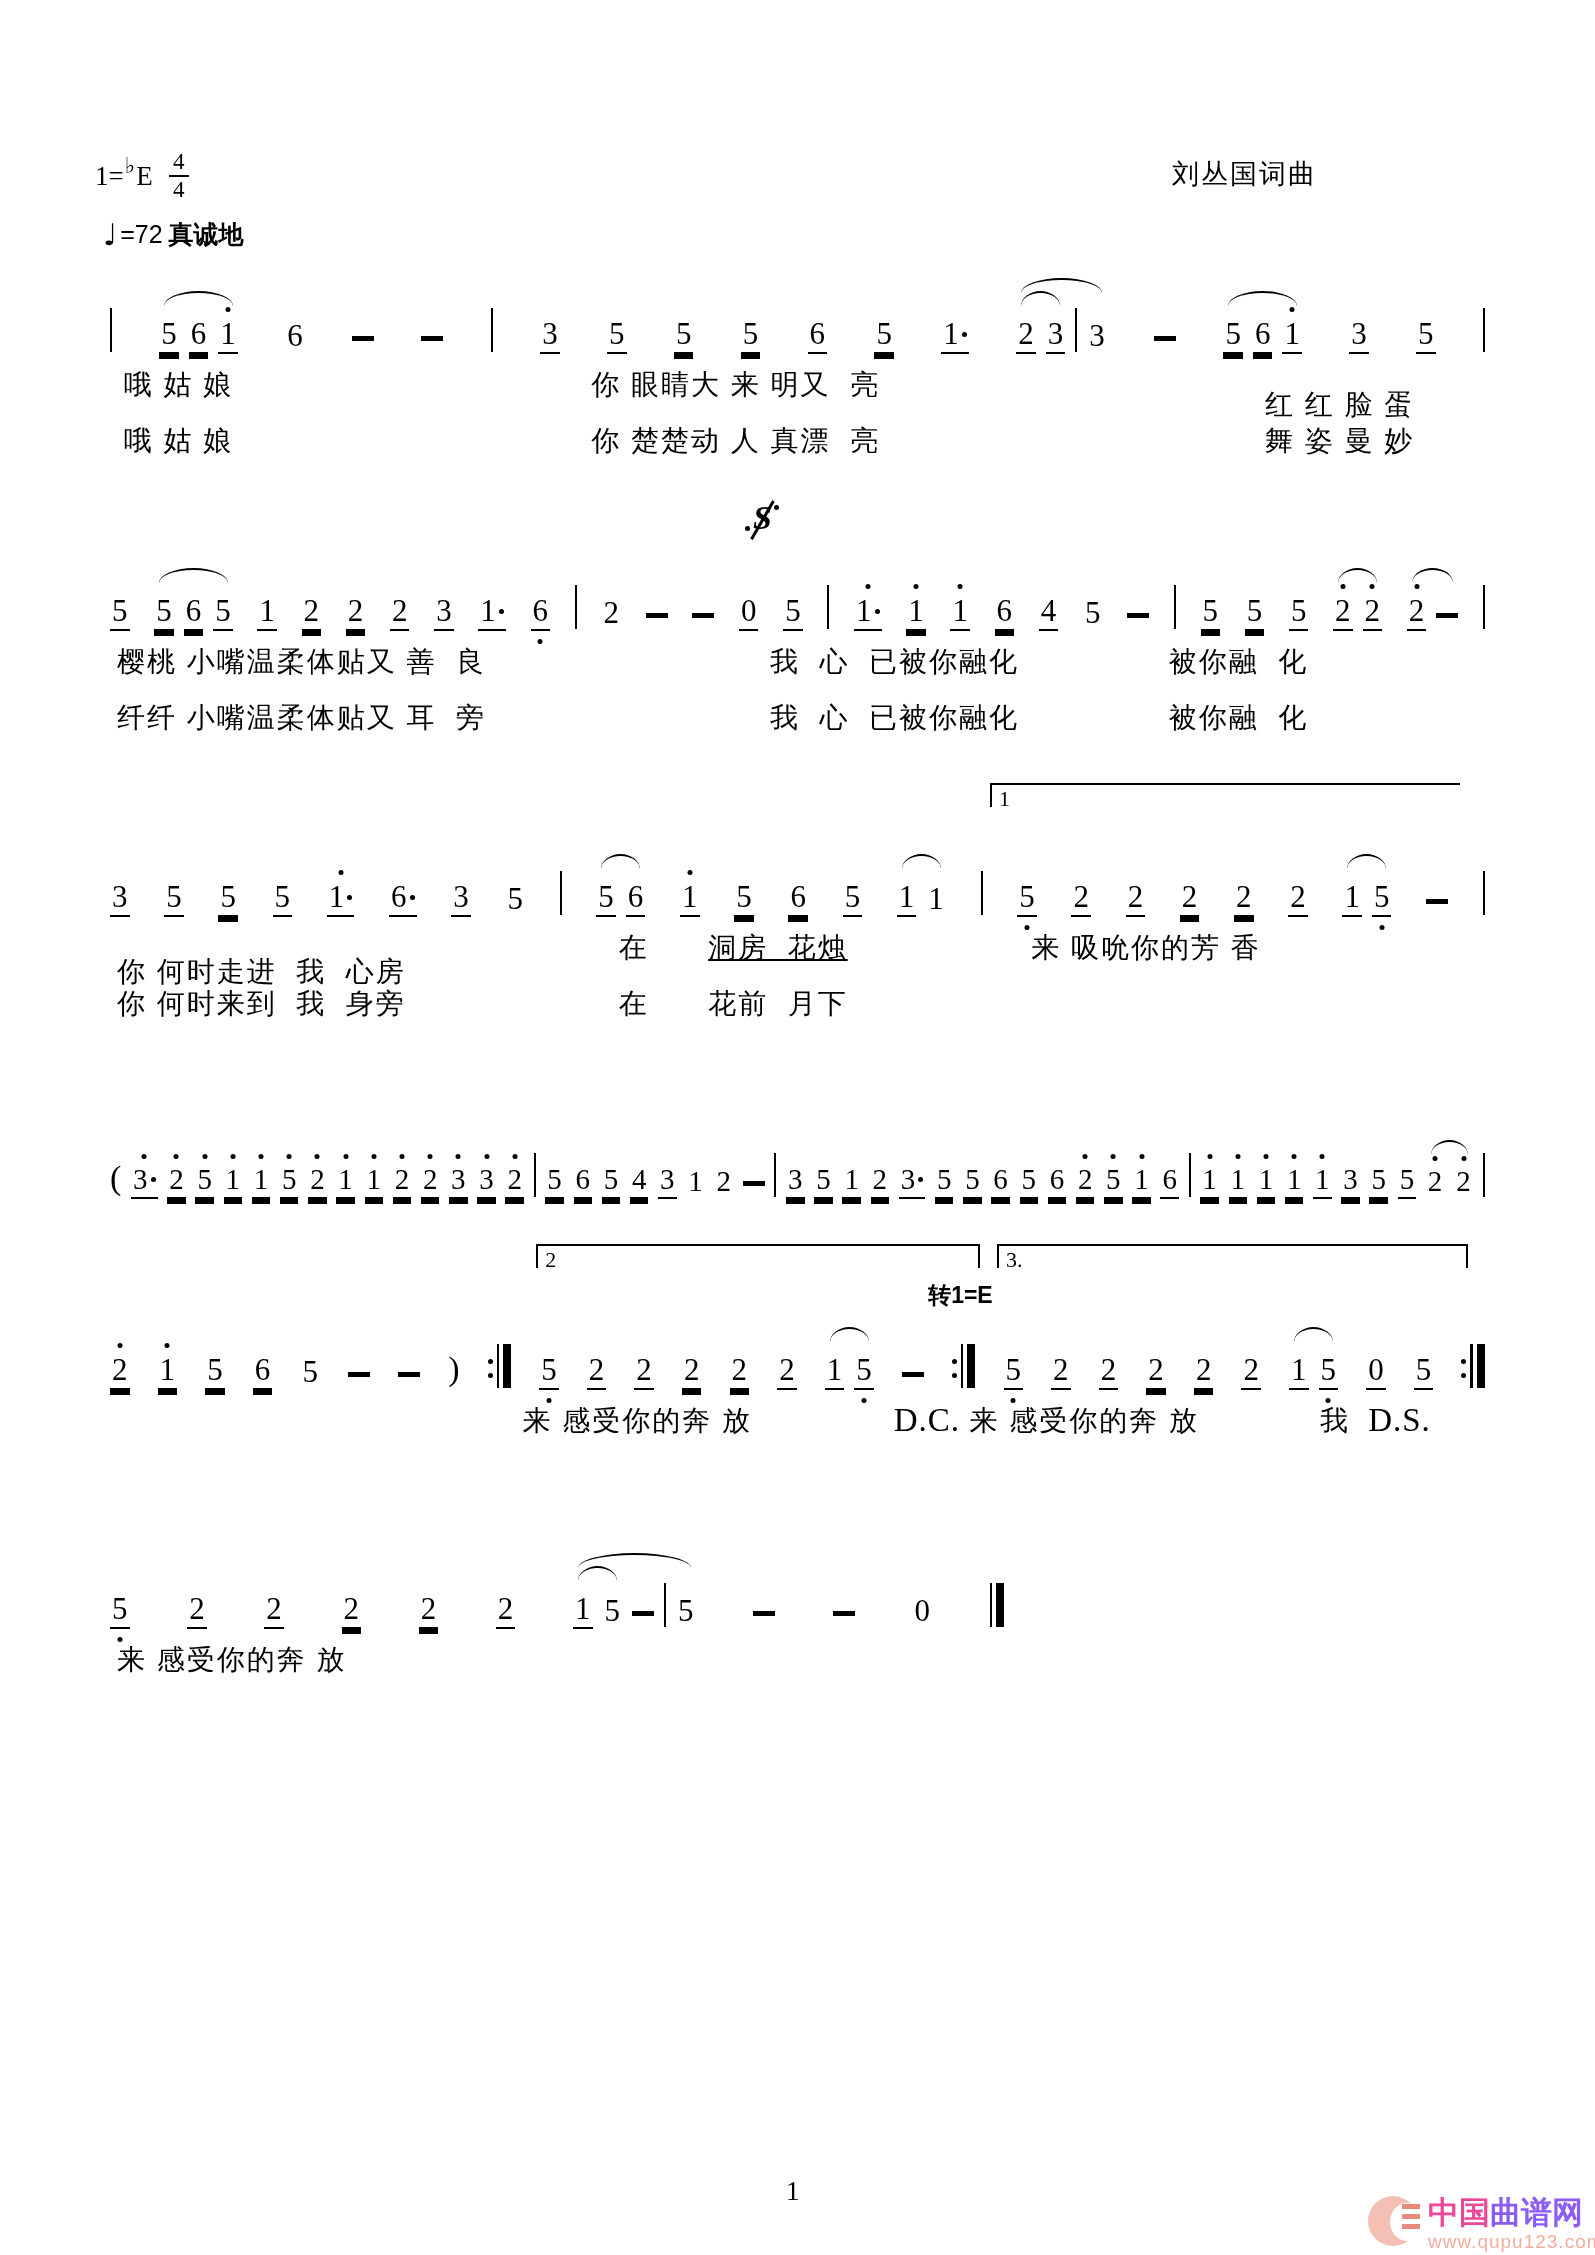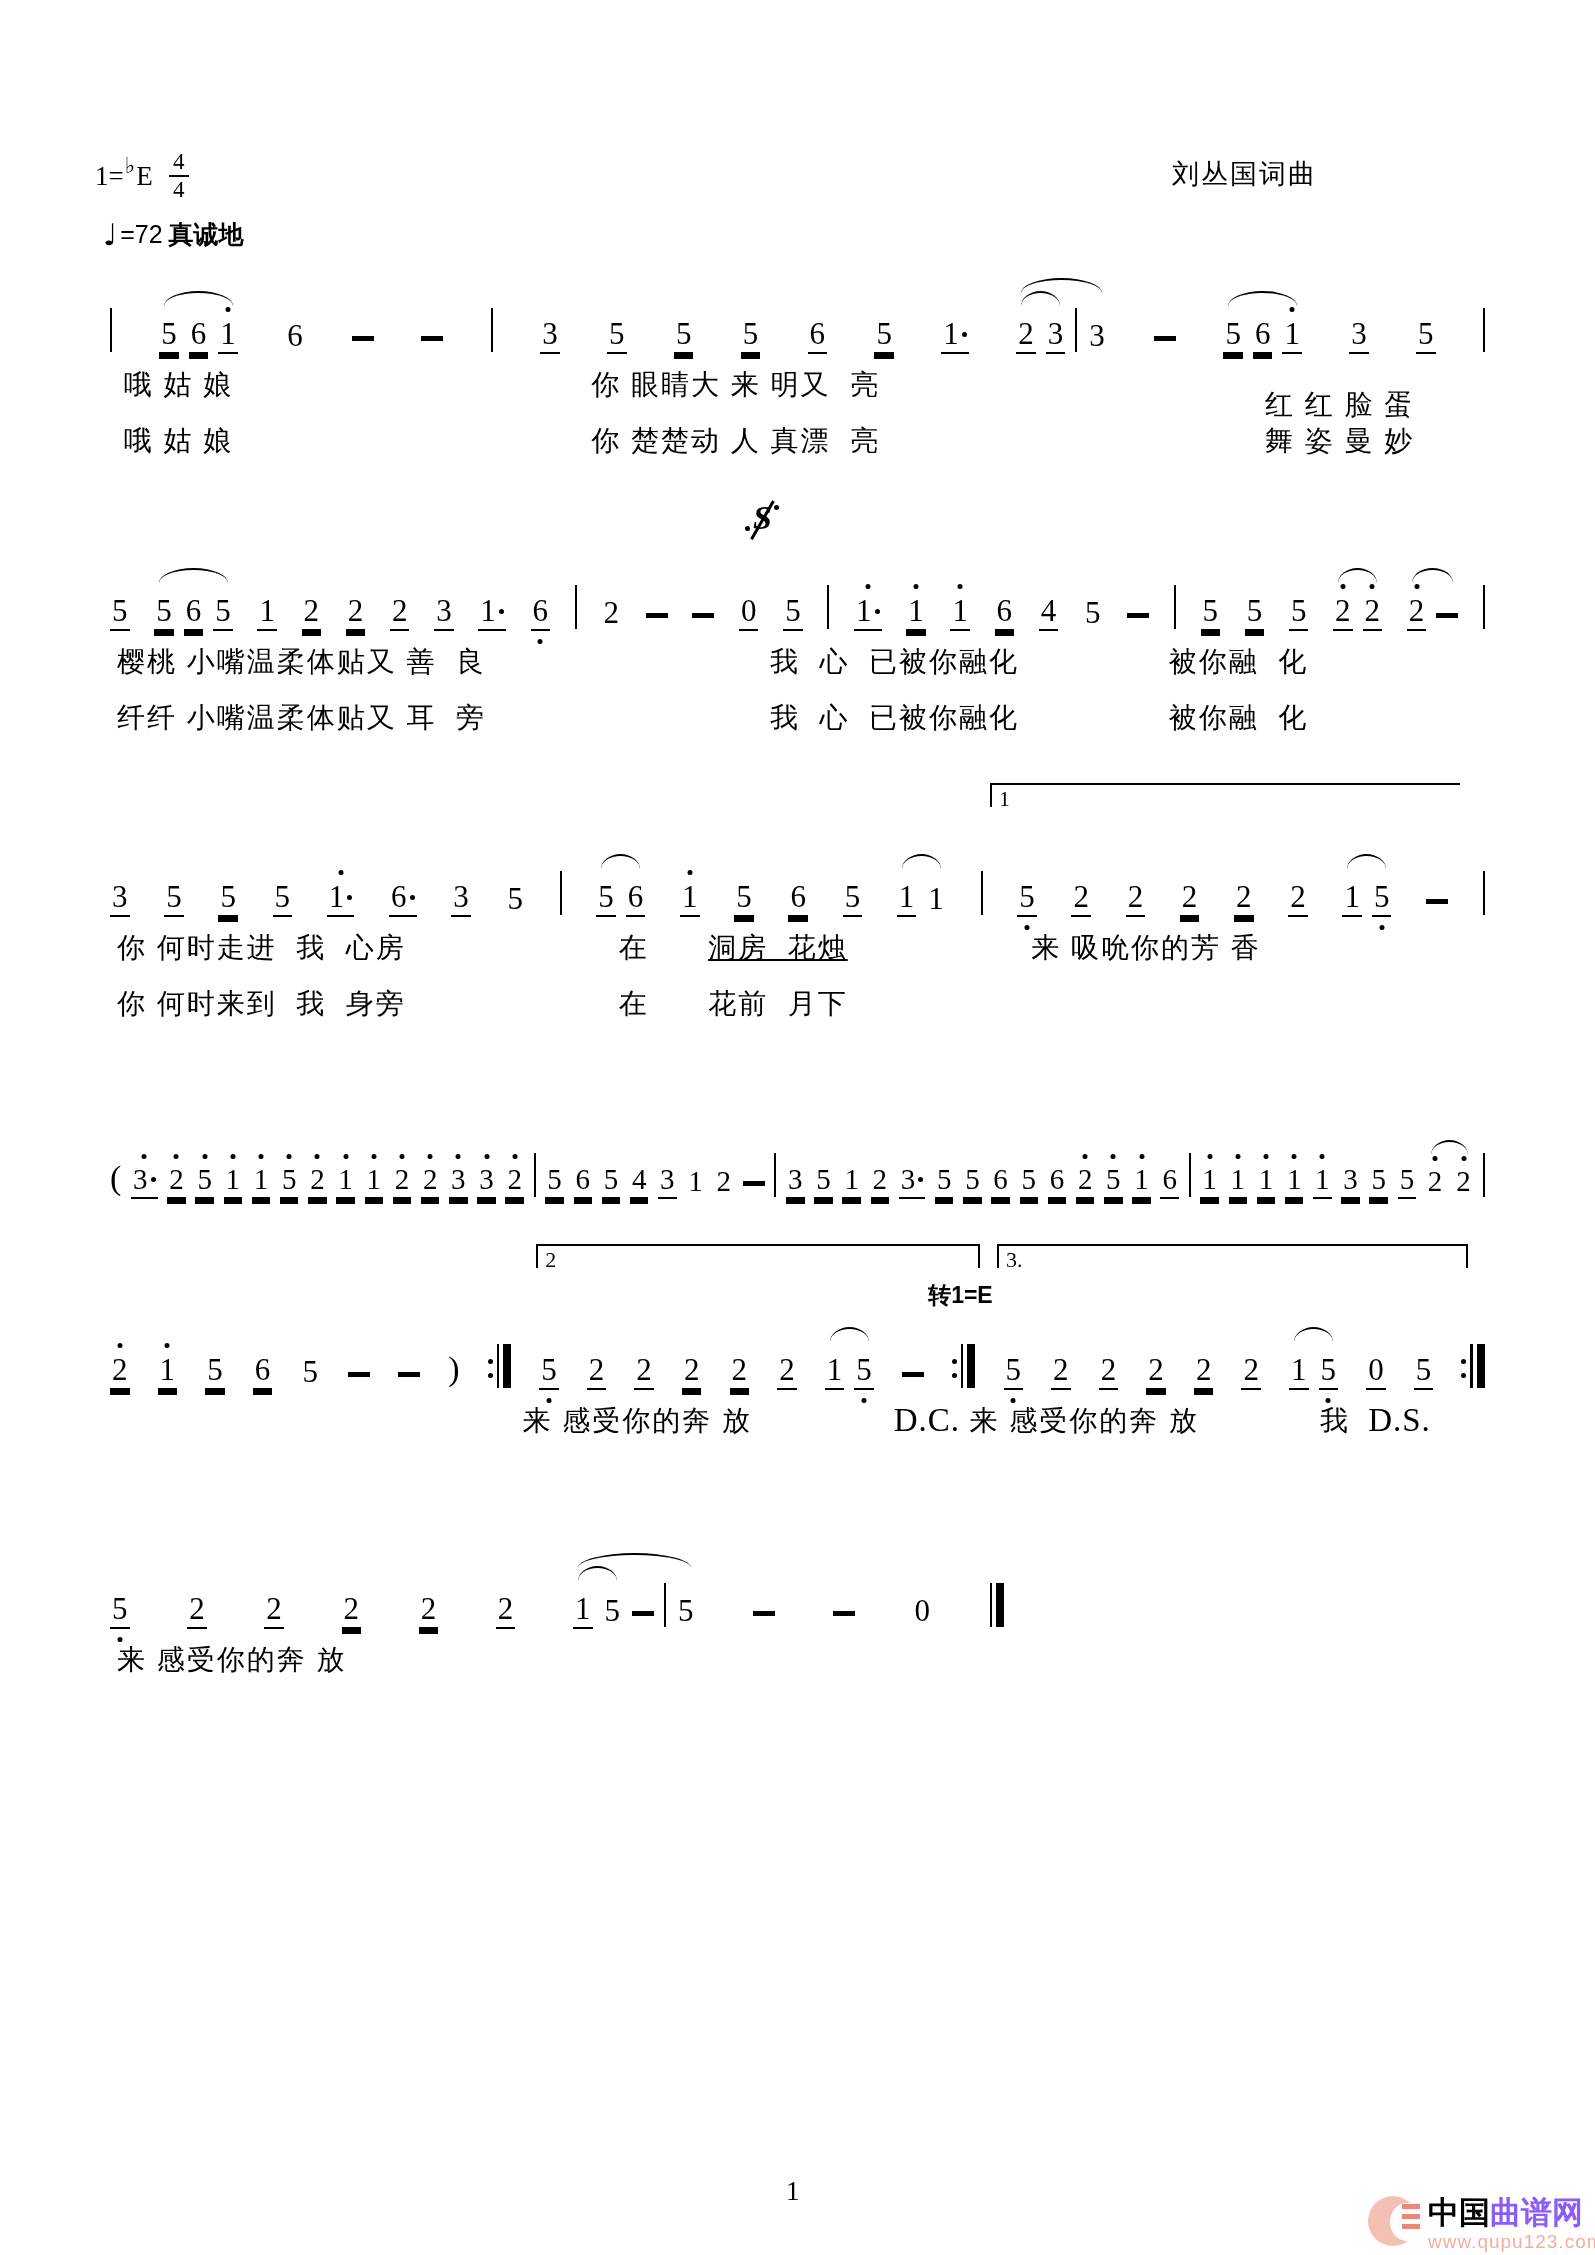--- a/index.html
+++ b/index.html
@@ -92,21 +92,21 @@
   .watermark{position:absolute;top:2196px;left:1368px;display:flex;align-items:flex-start;}
   .wm-logo{position:relative;width:50px;height:50px;flex:0 0 auto;}
   .wm-circle{position:absolute;left:0;top:0;width:50px;height:50px;border-radius:50%;
              background:#f4c0b4;}
   .wm-cut{position:absolute;left:22px;top:7px;width:34px;height:38px;border-radius:50%;
           background:#fff;}
   .wm-bars{position:absolute;left:34px;top:8px;display:flex;flex-direction:column;gap:5px;}
   .wm-bars i{width:18px;height:5px;background:#e78a7d;}
   .wm-text{margin-left:10px;}
   .wm-row1{font-size:31px;font-weight:bold;line-height:1.1;white-space:nowrap;}
-  .wm-cn1{color:#000000;}
+  .wm-cn1{color:#ec4899;}
   .wm-cn2{color:#8b5cf6;}
   .wm-url{font-size:19px;color:#f3aca0;letter-spacing:1px;text-align:right;margin-top:1px;}
 </style>
 </head>
 <body>
 
 <div class="page">
 
   <div class="composer">刘丛国词曲</div>
 
@@ -270,21 +270,21 @@
           <span class="note"><span class="g u2">2</span></span>
           <span class="note"><span class="g u1">2</span></span>
           <span class="arcgrp">
             <span class="note"><span class="g u1">1</span></span>
             <span class="note"><span class="g u1">5</span><i class="db"></i></span>
           </span>
           <span class="dash"></span>
           <span class="barline"></span>
         </div>
         <div class="lyricrow">
-          <span class="cluster" style="left: 0.5%;">你 何时走进  我  心房</span>
+          <span class="cluster" style="left: 0.5%; margin-top: 24px;">你 何时走进  我  心房</span>
           <span class="cluster" style="left: 37%;">在</span>
           <span class="cluster" style="left: 43.5%; text-decoration: underline;">洞房  花烛</span>
           <span class="cluster" style="left: 67%;">来 吸吮你的芳 香</span>
         </div>
         <div class="lyricrow">
           <span class="cluster" style="left: 0.5%;">你 何时来到  我  身旁</span>
           <span class="cluster" style="left: 37%;">在</span>
           <span class="cluster" style="left: 43.5%;">花前  月下</span>
         </div>
       </section>

